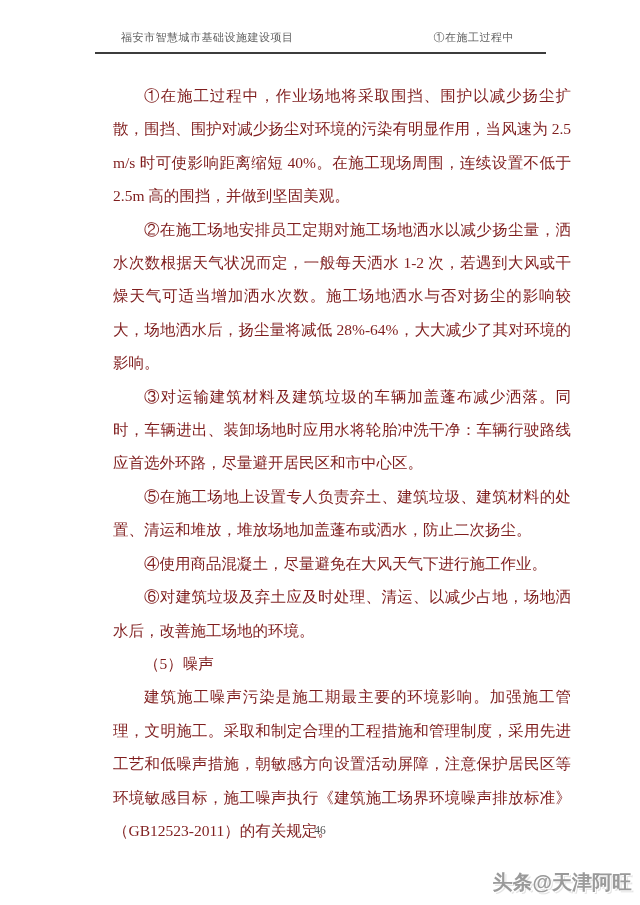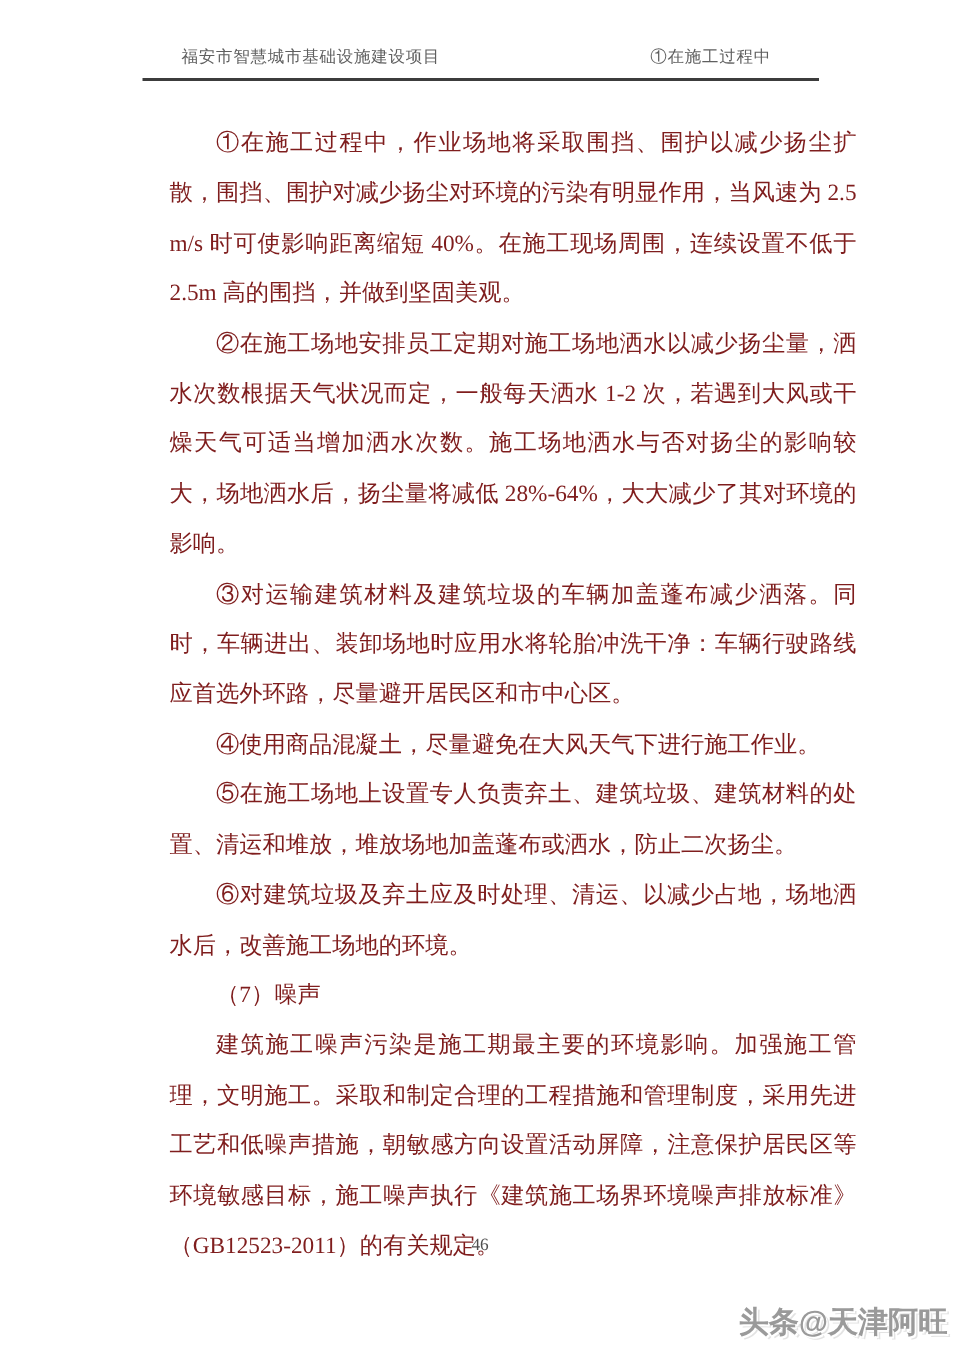--- a/index.html
+++ b/index.html
@@ -92,24 +92,24 @@
       <span class="header-text">福安市智慧城市基础设施建设项目</span>
       <span class="header-text">①在施工过程中</span>
     </div>
   </div>
 
   <div class="content">
 
   <p class="para">①在施工过程中，作业场地将采取围挡、围护以减少扬尘扩散，围挡、围护对减少扬尘对环境的污染有明显作用，当风速为 2.5m/s 时可使影响距离缩短 40%。在施工现场周围，连续设置不低于 2.5m 高的围挡，并做到坚固美观。</p>
       <p class="para">②在施工场地安排员工定期对施工场地洒水以减少扬尘量，洒水次数根据天气状况而定，一般每天洒水 1-2 次，若遇到大风或干燥天气可适当增加洒水次数。施工场地洒水与否对扬尘的影响较大，场地洒水后，扬尘量将减低 28%-64%，大大减少了其对环境的影响。</p>
       <p class="para">③对运输建筑材料及建筑垃圾的车辆加盖蓬布减少洒落。同时，车辆进出、装卸场地时应用水将轮胎冲洗干净：车辆行驶路线应首选外环路，尽量避开居民区和市中心区。</p>
+      <p class="para">⑤在施工场地上设置专人负责弃土、建筑垃圾、建筑材料的处置、清运和堆放，堆放场地加盖蓬布或洒水，防止二次扬尘。</p>
       <p class="para">④使用商品混凝土，尽量避免在大风天气下进行施工作业。</p>
-      <p class="para">⑤在施工场地上设置专人负责弃土、建筑垃圾、建筑材料的处置、清运和堆放，堆放场地加盖蓬布或洒水，防止二次扬尘。</p>
       <p class="para">⑥对建筑垃圾及弃土应及时处理、清运、以减少占地，场地洒水后，改善施工场地的环境。</p>
-      <p class="para heading">（7）噪声</p>
+      <p class="para heading">（5）噪声</p>
       <p class="para">建筑施工噪声污染是施工期最主要的环境影响。加强施工管理，文明施工。采取和制定合理的工程措施和管理制度，采用先进工艺和低噪声措施，朝敏感方向设置活动屏障，注意保护居民区等环境敏感目标，施工噪声执行《建筑施工场界环境噪声排放标准》（GB12523-2011）的有关规定。</p>
     </div>
 
   <div class="page-number">46</div>
 
   <div class="watermark">头条@天津阿旺</div>
 
 </div>
 
 </body></html>

